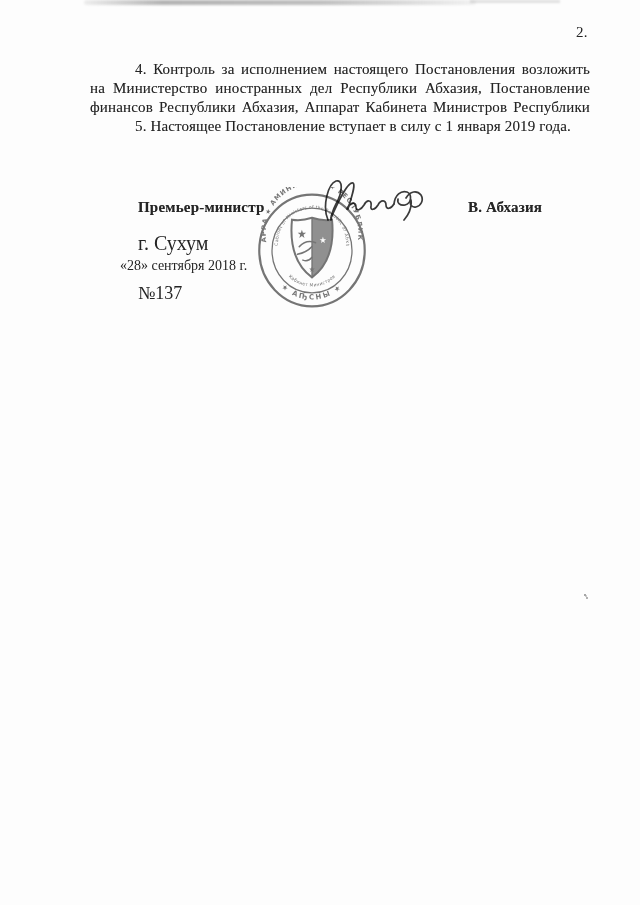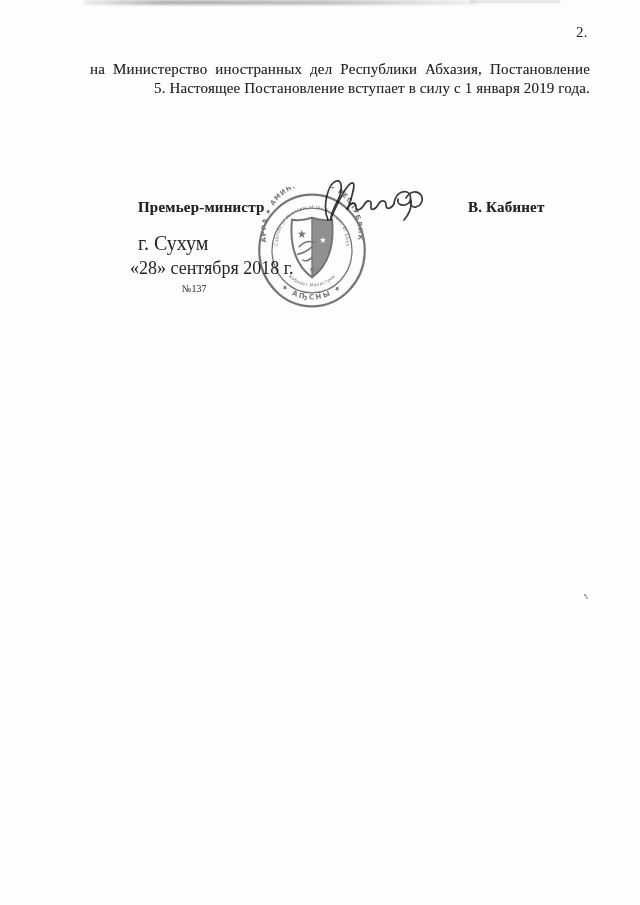--- a/index.html
+++ b/index.html
@@ -29,35 +29,35 @@
     position:absolute;left:576px;top:24px;
     font-size:15px;letter-spacing:.2px;
   }
   .doc-text{
     position:absolute;left:90px;top:60px;width:500px;
     font-size:15px;line-height:19px;letter-spacing:.15px;
     text-shadow:0 0 .4px rgba(0,0,0,.3);
   }
   .line{white-space:nowrap;}
   .jline{text-align:justify;text-align-last:justify;white-space:normal;}
-  .indent{padding-left:45px;text-align:right;}
+  .indent{padding-left:45px;}
   .jline.indent{padding-left:0;text-indent:45px;}
   .sig-title{
     position:absolute;left:138px;top:199px;
     font-size:15px;font-weight:bold;letter-spacing:.2px;
     text-shadow:0 0 .4px rgba(0,0,0,.35);
   }
   .sig-name{
     position:absolute;left:468px;top:199px;
     font-size:15px;font-weight:bold;letter-spacing:.2px;
     text-shadow:0 0 .4px rgba(0,0,0,.35);
   }
   .sig-city{position:absolute;left:138px;top:232px;font-size:20px;}
-  .sig-date{position:absolute;left:130px;top:258px;font-size:18px;}
-  .sig-number{position:absolute;left:138px;top:283px;font-size:10px;margin-left:44px;}
+  .sig-date{position:absolute;left:120px;top:258px;font-size:14px;}
+  .sig-number{position:absolute;left:138px;top:283px;font-size:18px;}
   .stamp{
     position:absolute;left:252px;top:187px;width:120px;height:127px;
     opacity:.78;mix-blend-mode:multiply;z-index:3;
   }
   .signature{
     position:absolute;left:320px;top:176px;width:116px;height:50px;
     z-index:4;mix-blend-mode:multiply;
   }
   .stamp text{font-family:"DejaVu Sans",sans-serif;}
 </style>
@@ -67,29 +67,31 @@
 <div class="page">
 
   <div class="smudge-top"></div>
   <div class="smudge-top2"></div>
   <div class="speck"></div>
 
   <div class="page-number">2.</div>
 
   <div class="doc-text">
     <div>
+      <div class="line jline indent">4. Контроль за исполнением настоящего Постановления возложить</div>
       <div class="line jline">на Министерство иностранных дел Республики Абхазия, Постановление</div>
+      <div class="line jline">финансов Республики Абхазия, Аппарат Кабинета Министров Республики</div>
     </div>
     <div>
       <div class="line indent">5. Настоящее Постановление вступает в силу с 1 января 2019 года.</div>
     </div>
   </div>
 
   <div class="sig-title">Премьер-министр</div>
-  <div class="sig-name">В. Кабинет</div>
+  <div class="sig-name">В. Абхазия</div>
   <div class="sig-city">г. Сухум</div>
   <div class="sig-date">«28» сентября 2018 г.</div>
   <div class="sig-number">№137</div>
 
   <svg class="stamp" viewBox="0 0 132 132" preserveAspectRatio="none">
     <defs>
       <path id="arcOuterTop" d="M 15.8,57.1 A 51,51 0 1 1 116.2,57.1" fill="none"></path>
       <path id="arcOuterBottom" d="M 18.1,83.4 A 51,51 0 0 0 113.9,83.4" fill="none"></path>
       <path id="arcInnerTop" d="M 28.6,62.7 A 37.5,37.5 0 1 1 103.4,62.7" fill="none"></path>
       <path id="arcInnerBottom" d="M 35.3,87.5 A 37.5,37.5 0 0 0 96.7,87.5" fill="none"></path>

